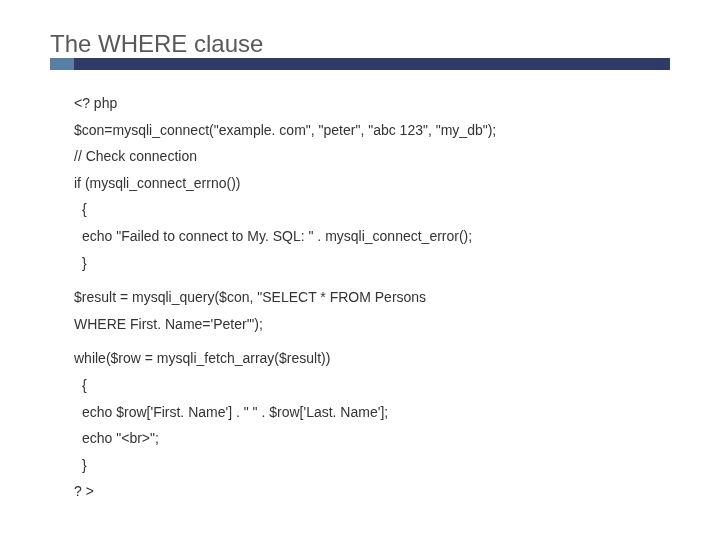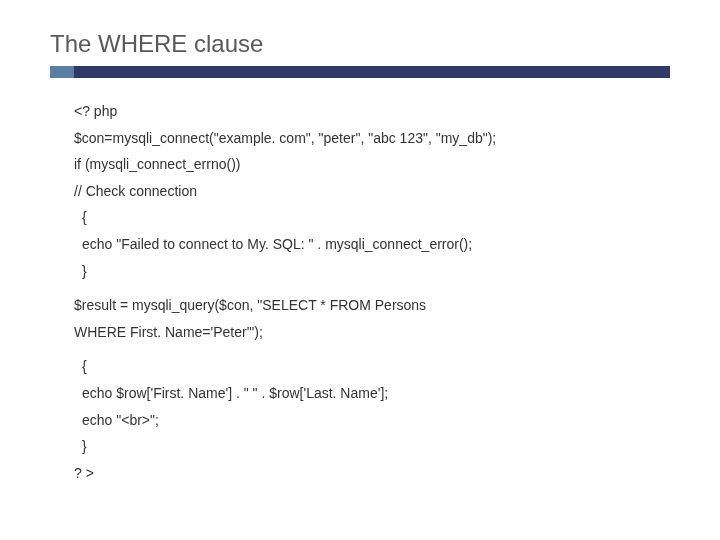--- a/index.html
+++ b/index.html
@@ -12,21 +12,20 @@
     overflow: hidden;
   }
   .slide {
     padding: 30px 50px 20px 50px;
     box-sizing: border-box;
   }
   .title {
     font-size: 24px;
     color: #595959;
     font-weight: normal;
-    margin-bottom: 8px;
   }
   .accent-bar {
     display: flex;
     height: 12px;
     margin-bottom: 20px;
   }
   .accent-left {
     width: 24px;
     background: #5b7ea3;
   }
@@ -55,28 +54,29 @@
 
 <div class="slide">
   <div class="title">The WHERE clause</div>
   <div class="accent-bar">
     <div class="accent-left"></div>
     <div class="accent-right"></div>
   </div>
   <div class="code-area">
     <span class="code-line">&lt;? php</span>
     <span class="code-line">$con=mysqli_connect("example. com", "peter", "abc 123", "my_db");</span>
+    <span class="code-line">// Check connection</span>
     <span class="code-line">if (mysqli_connect_errno())</span>
-    <span class="code-line">// Check connection</span>
     <span class="code-line indent">{</span>
     <span class="code-line indent">echo "Failed to connect to My. SQL: " . mysqli_connect_error();</span>
     <span class="code-line indent">}</span>
     <div class="blank"></div>
     <span class="code-line">$result = mysqli_query($con, "SELECT * FROM Persons</span>
     <span class="code-line">WHERE First. Name='Peter'");</span>
     <div class="blank"></div>
+    <span class="code-line">while($row = mysqli_fetch_array($result))</span>
     <span class="code-line indent">{</span>
     <span class="code-line indent">echo $row['First. Name'] . " " . $row['Last. Name'];</span>
     <span class="code-line indent">echo "&lt;br&gt;";</span>
     <span class="code-line indent">}</span>
     <span class="code-line">? &gt;</span>
   </div>
 </div>
 
 </body></html>

